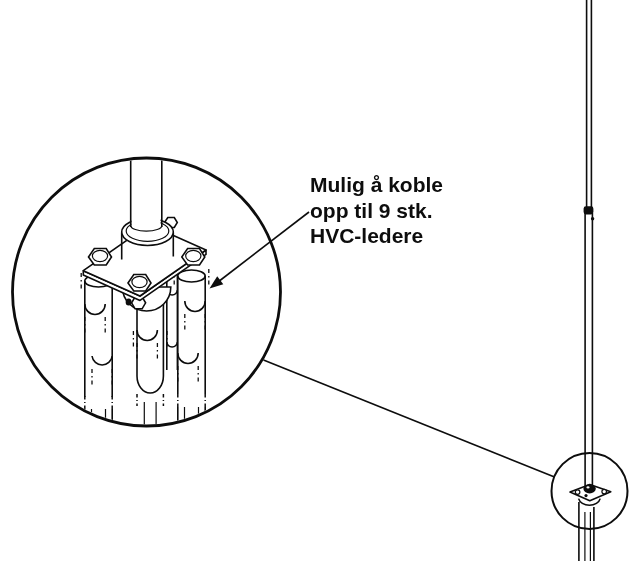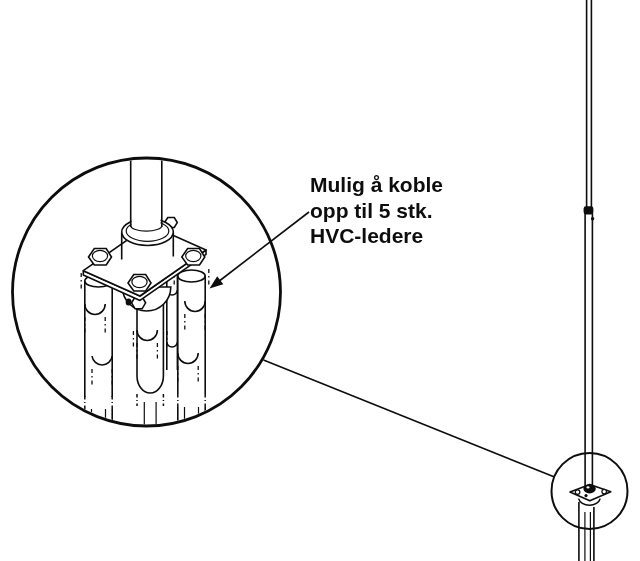--- a/index.html
+++ b/index.html
@@ -173,15 +173,15 @@
 
     <circle cx="146.5" cy="292" r="134" fill="none" stroke="var(--line,#0d0d0d)" stroke-width="2.8"></circle>
 
     <g>
       <line class="s" x1="309" y1="212" x2="218" y2="282" stroke-width="1.7"></line>
       <polygon class="f" points="209.5,288.5 217.2,276.3 223.3,284.3"></polygon>
     </g>
   </svg>
 
   <div class="annotation">Mulig å koble
-opp til 5 stk.
+opp til 9 stk.
 HVC-ledere</div>
 </div>
 
 </body></html>

